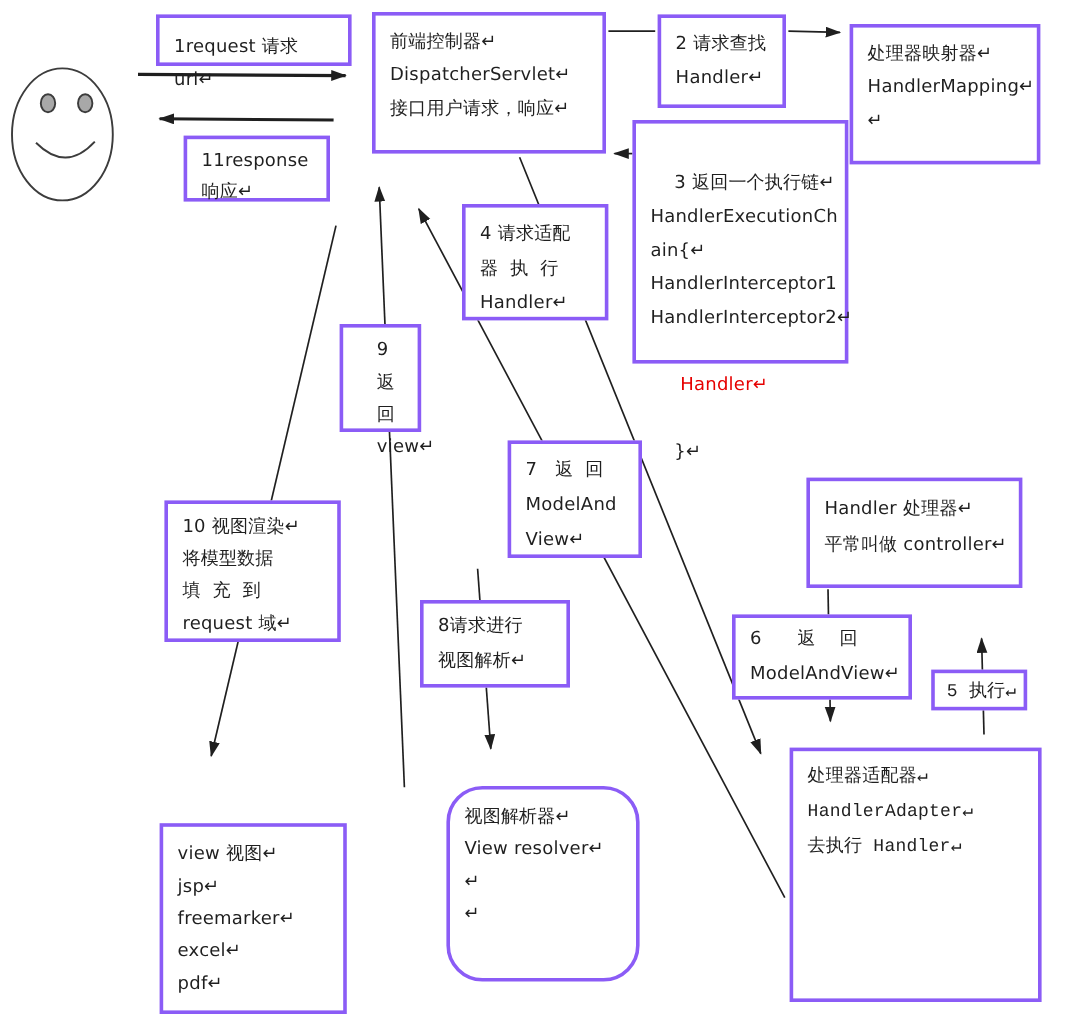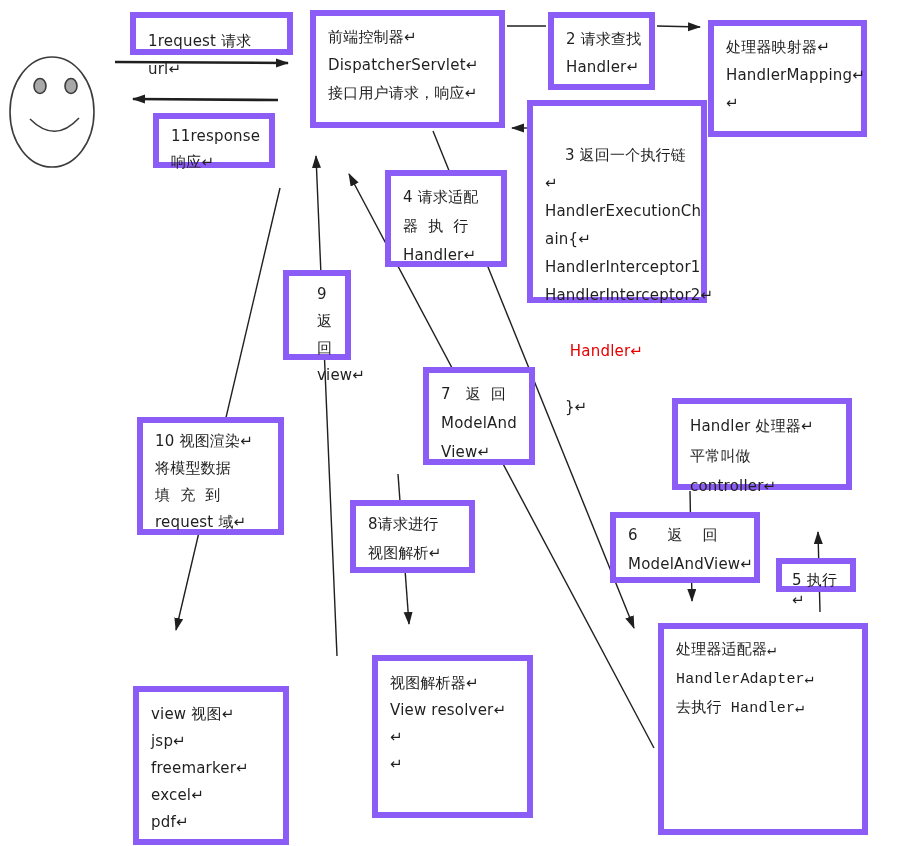--- a/index.html
+++ b/index.html
@@ -8,21 +8,21 @@
     width:897px;height:846px;
     background:#ffffff;
     font-family:"DejaVu Sans",sans-serif;
     color:#1f1f1f;
     overflow:hidden;
   }
   #wires{position:absolute;left:0;top:0;z-index:0;}
   .box{
     position:absolute;
     background:#ffffff;
-    border:6px solid #8b5cf6;
+    border:3px solid #8b5cf6;
     box-sizing:border-box;
     z-index:1;
     font-size:15px;
     line-height:28px;
     padding:7px 6px 4px 12px;
     white-space:pre-wrap;
     letter-spacing:0.2px;
   }
   
   .b-request        {left:130px;top:12px; width:163px;height:43px; padding-top:9px;}
@@ -31,24 +31,24 @@
   .b-mapping        {left:708px;top:20px; width:159px;height:117px;}
   .b-step3          {left:527px;top:100px;width:180px;height:203px;line-height:28px;}
   .b-response       {left:153px;top:113px;width:122px;height:55px; line-height:26px;padding-top:4px;}
   .b-step4          {left:385px;top:170px;width:122px;height:97px; line-height:29px;}
   .b-step9          {left:283px;top:270px;width:68px; height:90px;  line-height:27px;padding-top:5px;padding-left:28px;}
   .b-step7          {left:423px;top:367px;width:112px;height:98px;  line-height:29px;}
   .b-step10         {left:137px;top:417px;width:147px;height:118px; line-height:27px;padding-top:5px;}
   .b-step8          {left:350px;top:500px;width:125px;height:73px;  line-height:29px;padding-top:4px;}
   .b-handler        {left:672px;top:398px;width:180px;height:92px;  line-height:30px;}
   .b-step6          {left:610px;top:512px;width:150px;height:71px;  line-height:29px;padding-top:3px;}
-  .b-step5          {left:776px;top:558px;width:80px; height:34px;  line-height:20px;padding:6px 4px 2px 10px;}
+  .b-step5          {left:776px;top:558px;width:80px; height:34px;  line-height:20px;padding:6px 4px 2px 10px;font-family:Liberation Mono, monospace;}
   .b-adapter        {left:658px;top:623px;width:210px;height:212px; line-height:29px;font-family:Liberation Mono, monospace;}
   .b-view           {left:133px;top:658px;width:156px;height:159px; line-height:27px;padding-top:9px;margin-top:28px;}
-  .b-viewresolver   {left:372px;top:655px;width:161px;height:163px; line-height:27px;padding-top:9px;}
+  .b-viewresolver   {left:372px;top:655px;width:161px;height:163px; line-height:27px;padding-top:9px;border-radius:30px;}
 </style>
 </head>
 <body>
 
 <div id="canvas">
 
   <svg id="wires" width="897" height="846" viewBox="0 0 897 846">
     <defs>
       <marker id="ah" markerUnits="userSpaceOnUse" markerWidth="14" markerHeight="10" refX="12" refY="4.5" orient="auto">
         <path d="M0,0 L13,4.5 L0,9 Z" fill="#1f1f1f"></path>

